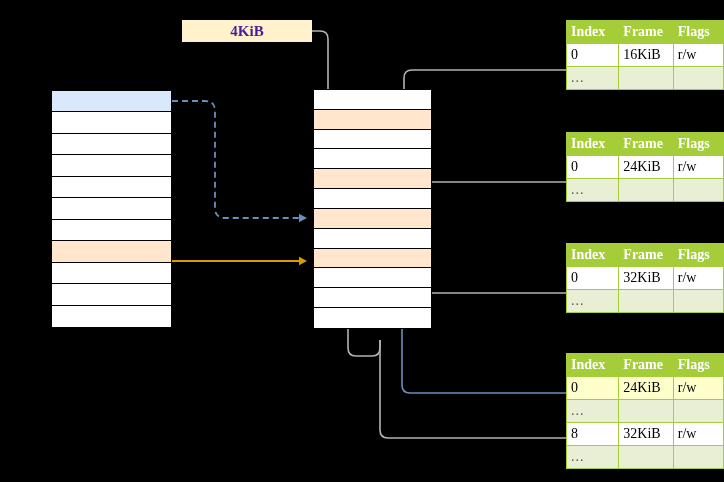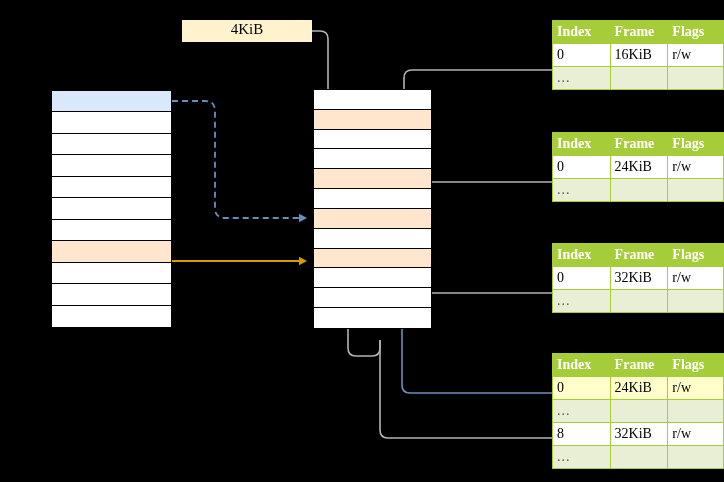--- a/index.html
+++ b/index.html
@@ -12,26 +12,26 @@
 
   
   .col{position:absolute;border:1px solid #000;box-sizing:border-box;}
   .cell{box-sizing:border-box;border-bottom:1px solid #000;background:#ffffff;}
   .cell:last-child{border-bottom:none;}
   .cell.blue{background:#dae8fc;}
   .cell.peach{background:#ffe6cc;}
 
   
   .sizelabel{position:absolute;box-sizing:border-box;background:#fff2cc;
-             border:1px solid #fff2cc;color:#000000;font-size:15px;
-             display:flex;align-items:flex-start;justify-content:center;}
+             border:1px solid #fff2cc;color:#4c1d95;font-size:15px;
+             display:flex;align-items:center;justify-content:center;font-weight:bold;}
 
   
   .ptable{position:absolute;border-collapse:collapse;box-sizing:border-box;
-          border:1px solid #a5cd39;background:#fff;}
+          border:1px solid #a5cd39;background:#fff;margin-left:14px;}
   .ptable td,.ptable th{border:1px solid #a5cd39;box-sizing:border-box;
           padding:0 4px;font-size:14px;height:22px;line-height:22px;
           font-weight:normal;text-align:left;color:#000;white-space:nowrap;}
   .ptable th{background:#a5cd39;color:#ffffff;font-weight:bold;}
   .ptable td.ell{background:#e9efd5;color:#5a5a5a;letter-spacing:1px;}
   .ptable td.hl{background:#ffffcc;}
   .ptable tr.ellrow td{background:#e9efd5;}
   .c-index{width:58px;}
   .c-frame{width:58px;}
   .c-flags{width:56px;}

